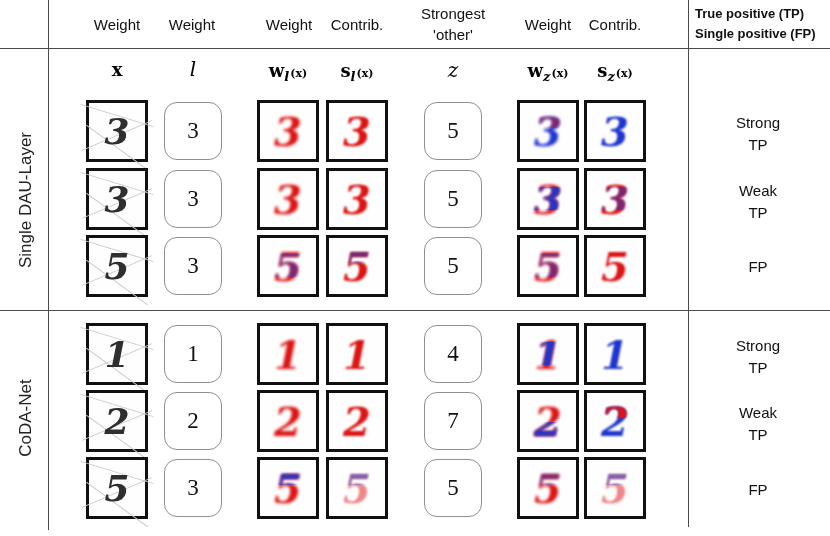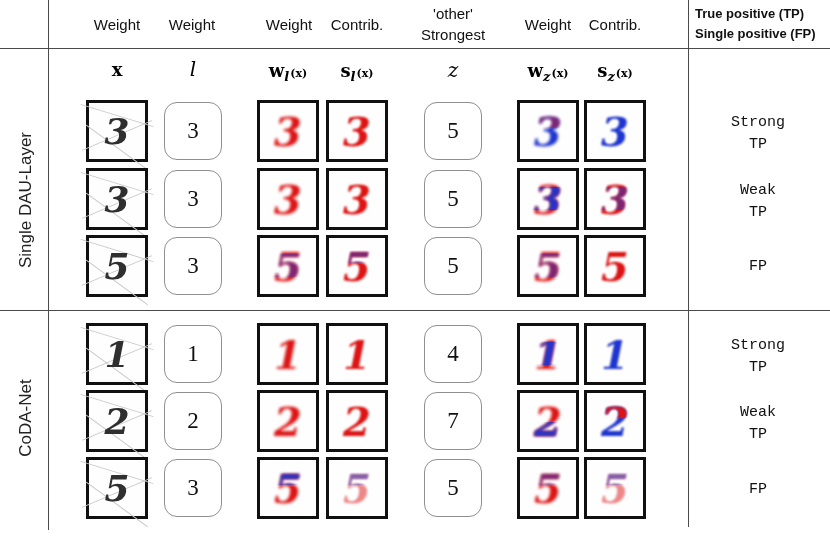--- a/index.html
+++ b/index.html
@@ -34,42 +34,42 @@
   .clip-mid{clip-path:inset(28% 22% 30% 22%);}
   .clip-bot{clip-path:inset(52% 15% 10% 15%);}
   .id{font-family:"DejaVu Serif",serif;font-style:italic;font-weight:bold;font-size:36px;
       filter:blur(0.3px);}
   .ld{font-family:"Liberation Serif",serif;font-size:23px;color:#111;}
   .scr{position:absolute;height:1px;width:76px;left:-10px;background:#c9c9c9;}
   .scr.a{top:12px;transform:rotate(17deg);}
   .scr.b{top:32px;transform:rotate(-23deg);}
   .scr.c{top:44px;transform:rotate(36deg);}
   .outcome{position:absolute;left:690px;width:136px;text-align:center;font-size:15px;
-           line-height:22px;color:#111;font-family:Liberation Mono, monospace;}
+           line-height:22px;color:#111;}
 </style>
 </head>
 <body>
 
 <div id="fig">
 
   <div class="vline" style="left:48px;top:0;height:530px"></div>
   <div class="vline" style="left:688px;top:0;height:527px"></div>
   <div class="hline" style="left:0;top:48px;width:830px"></div>
   <div class="hline" style="left:0;top:310px;width:830px"></div>
 
   <div class="rot" style="left:26px;top:200px">Single DAU-Layer</div>
   <div class="rot" style="left:26px;top:418px">CoDA-Net</div>
 
   <div class="h1" style="left:69px;top:16px">Weight</div>
   <div class="h1" style="left:144px;top:16px">Weight</div>
   <div class="h1" style="left:241px;top:16px">Weight</div>
   <div class="h1" style="left:309px;top:16px">Contrib.</div>
   <div class="h1" style="left:405px;top:3px">
+    <div>Strongest</div>
     <div>'other'</div>
-    <div>Strongest</div>
   </div>
   <div class="h1" style="left:500px;top:16px">Weight</div>
   <div class="h1" style="left:567px;top:16px">Contrib.</div>
   <div class="rh">
     <div>True positive (TP)</div>
     <div>Single positive (FP)</div>
   </div>
 
   <div class="mh" style="left:86px;top:59px;width:62px"><span class="mb">x</span></div>
   <div class="mh" style="left:164px;top:57px;width:58px"><span class="mi">l</span></div>

